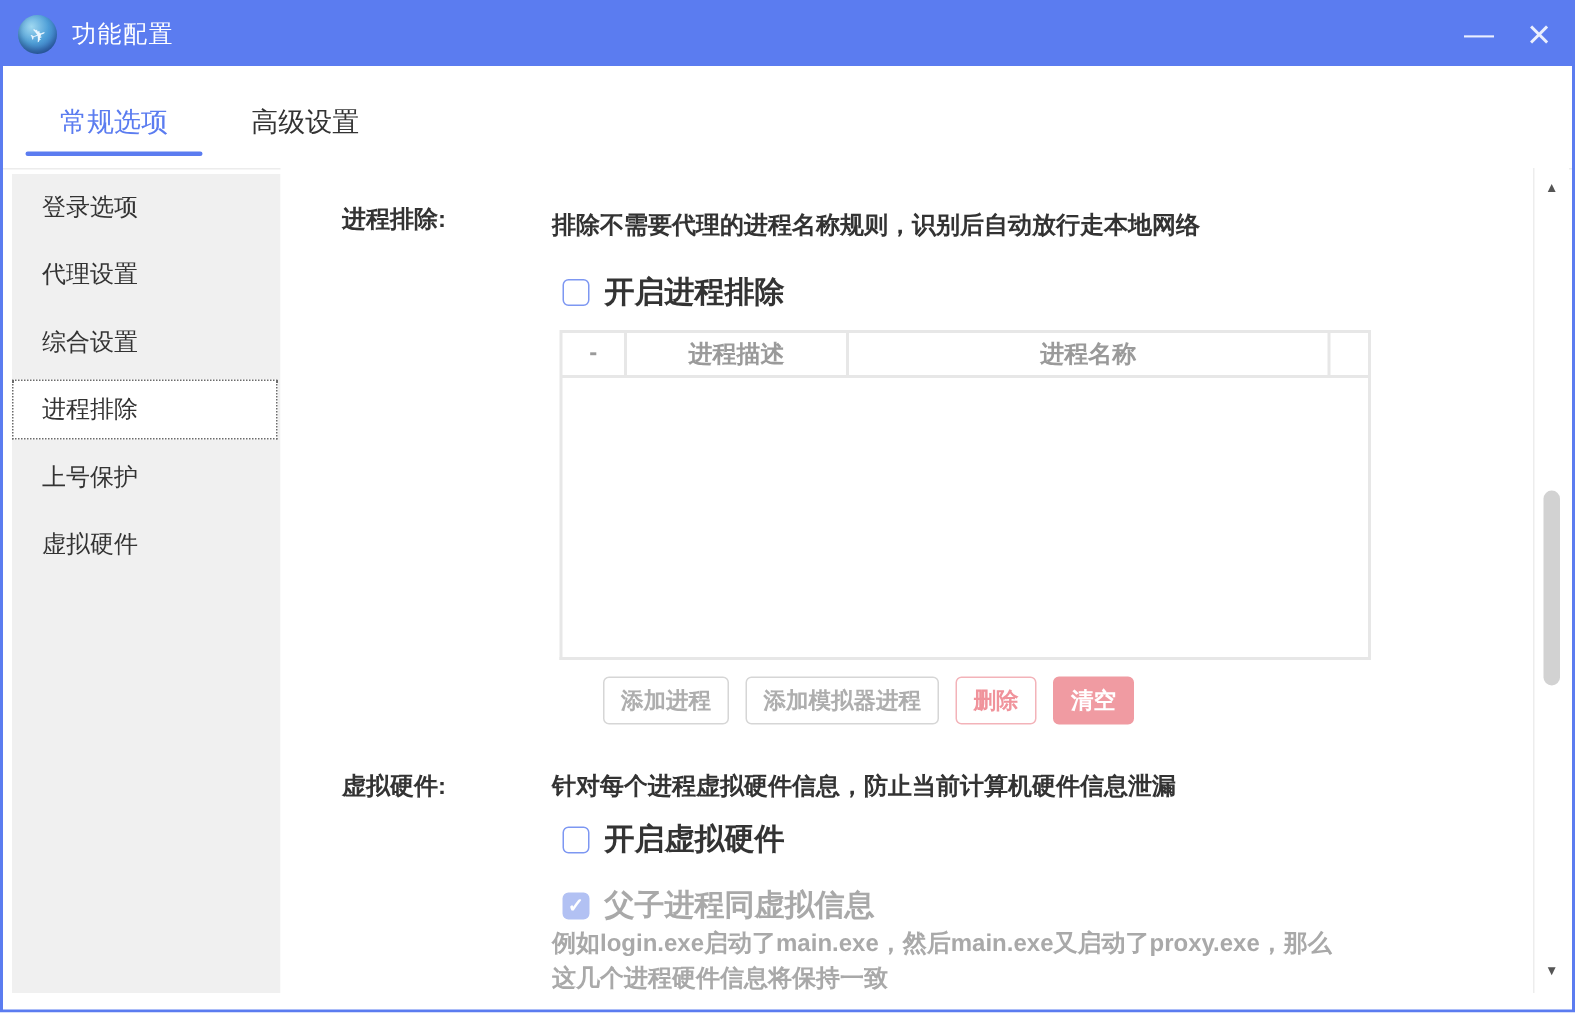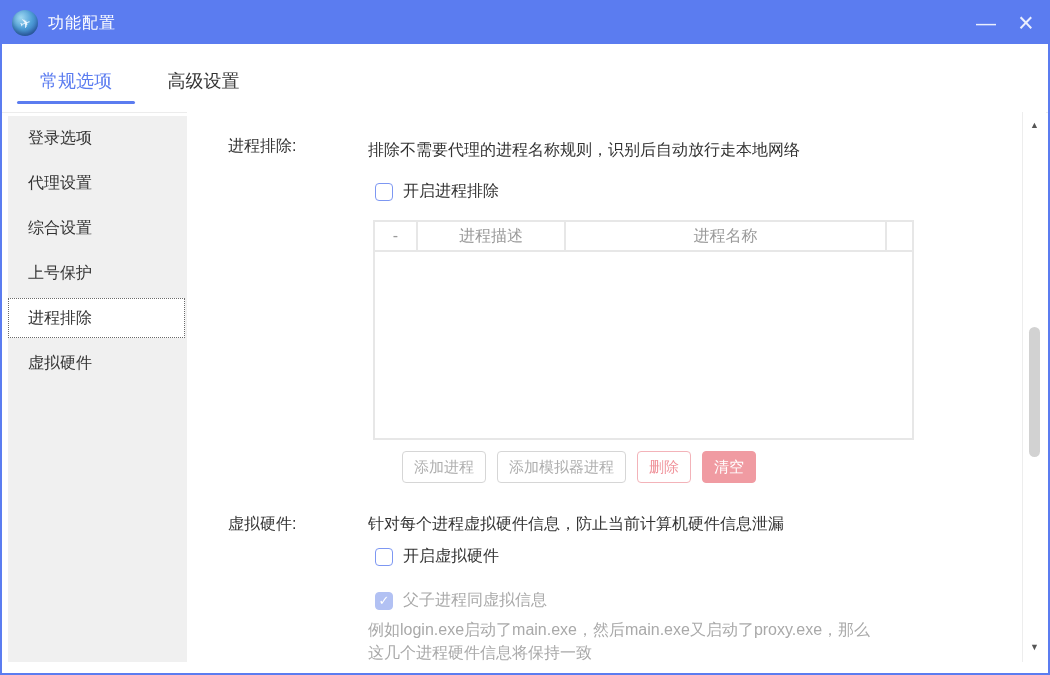--- a/index.html
+++ b/index.html
@@ -35,29 +35,29 @@
 
   
   .sidebar{position:absolute;left:6px;top:114px;width:179px;height:546px;background:#f0f0f0;}
   .side-item{height:45px;display:flex;align-items:center;padding-left:20px;font-size:16px;
              color:#333;cursor:pointer;box-sizing:border-box;}
   .side-item.selected{background:#fff;border:1px dotted #6b6b6b;height:40px;margin:2px 2px 3px 0;
                       padding-left:19px;}
 
   
   .content{position:absolute;left:185px;top:110px;width:835px;height:550px;background:#fff;}
-  .abs{position:absolute;}
+  .abs{position:absolute;font-weight:bold;}
   .lbl{font-size:16px;color:#333;}
   .desc{font-size:16px;color:#333;}
 
   .cb-row{display:flex;align-items:center;gap:10px;}
   .cb-box{width:18px;height:18px;box-sizing:border-box;border:1px solid #7d97f2;border-radius:4px;
           background:#fff;display:flex;align-items:center;justify-content:center;cursor:pointer;}
   .cb-box.checked{background:#b2c1f3;border-color:#b2c1f3;color:#fff;font-size:13px;}
-  .cb-label{font-size:16px;color:#333;cursor:pointer;}
+  .cb-label{font-size:20px;color:#333;cursor:pointer;}
   .cb-label.muted{color:#a9a9a9;}
 
   .ptable{left:186px;top:108px;width:541px;box-sizing:border-box;}
   .thead{display:flex;height:32px;border:2px solid #e7e7e7;box-sizing:border-box;}
   .th{display:flex;align-items:center;justify-content:center;font-size:16px;color:#9a9a9a;
       border-right:2px solid #e7e7e7;box-sizing:border-box;}
   .th:last-child{border-right:none;}
   .th-dash{width:43px;}
   .th-desc{width:148px;}
   .th-name{flex:1;}
@@ -108,22 +108,22 @@
     </div>
     <div class="tab tab-advanced inactive">
       <span>高级设置</span>
     </div>
   </div>
 
   <div class="sidebar">
     <div class="side-item">登录选项</div>
     <div class="side-item">代理设置</div>
     <div class="side-item">综合设置</div>
+    <div class="side-item selected">进程排除</div>
     <div class="side-item">上号保护</div>
-    <div class="side-item selected">进程排除</div>
     <div class="side-item">虚拟硬件</div>
   </div>
 
   <div class="content">
 
     <div class="abs lbl" style="left:41px;top:24px;">进程排除:</div>
     <div class="abs desc" style="left:181px;top:28px;">排除不需要代理的进程名称规则，识别后自动放行走本地网络</div>
 
     <div class="abs cb-row" style="left:188px;top:69px;">
       <span class="cb-box"></span>

